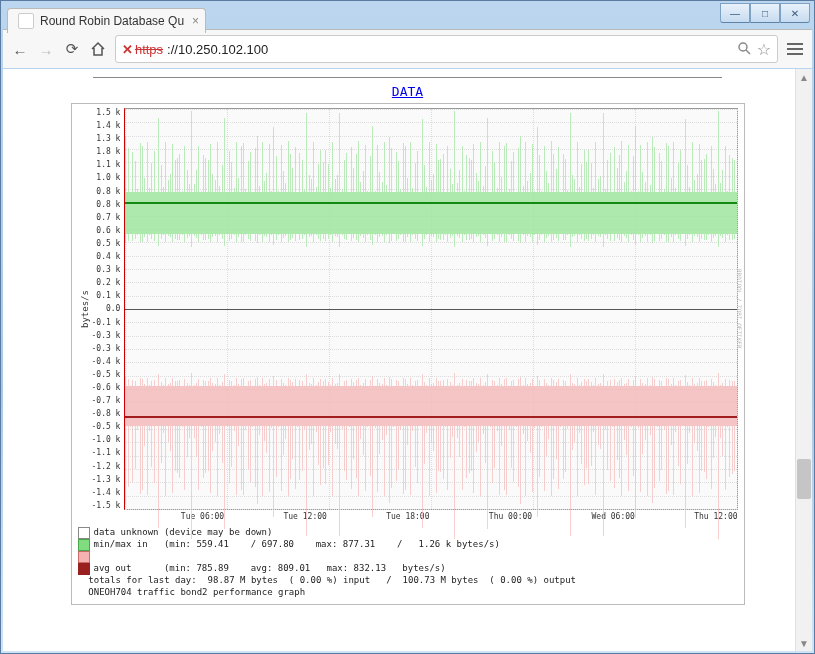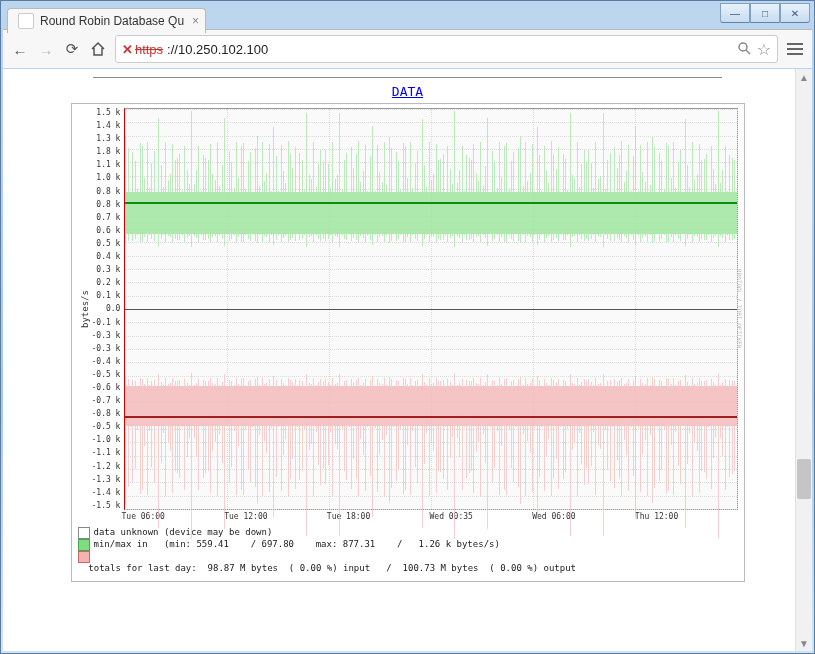--- a/index.html
+++ b/index.html
@@ -52,21 +52,21 @@
   .yaxis { display:flex; flex-direction:column; justify-content:space-between; text-align:right; font-size:8px; color:#333; padding-right:4px; }
   .plot { flex:1; position:relative; height:400px; border:1px solid #c00; border-right-color:#999; border-top-color:#999; border-bottom-color:#999; background:#fafafa; }
   .plot .gridv { position:absolute; top:0; bottom:0; width:0; border-left:1px dotted #ddd; }
   .plot .gridh { position:absolute; left:0; right:0; height:0; border-top:1px dotted #ddd; }
   .plot .zero  { border-top:1px solid #555 !important; }
   .plot .band  { position:absolute; left:0; right:0; }
   .plot .avgline { position:absolute; left:0; right:0; height:2px; }
   .plot .spike { position:absolute; width:1px; }
 
   .xaxis { display:flex; font-size:8px; color:#333; margin:2px 0 0 44px; }
-  .xaxis span { flex:1; text-align:left; }
+  .xaxis span { flex:1; text-align:right; }
 
   
   .legend { margin-top:6px; font-size:9px; line-height:1.3; }
   .legend-row { display:flex; align-items:center; gap:4px; white-space:pre; }
   .swatch { width:10px; height:10px; border:1px solid #666; display:inline-block; flex:none; }
 
   
   .wm { position:absolute; right:-6px; top:0; bottom:0; width:10px; font-size:6px; color:#bbb; writing-mode:vertical-rl; text-align:center; }
 </style>
 </head>
@@ -1254,30 +1254,32 @@
               <div class="spike" style="left: 98.4615%; top: 276.944px; height: 0.122991px; background: rgb(243, 186, 186); opacity: 0.7;"></div>
               <div class="spike" style="left: 98.8462%; top: 271.217px; height: 5.84918px; background: rgb(243, 186, 186); opacity: 0.7;"></div>
               <div class="spike" style="left: 99.2308%; top: 271.654px; height: 5.41288px; background: rgb(243, 186, 186); opacity: 0.7;"></div>
               <div class="spike" style="left: 99.6154%; top: 271.999px; height: 5.06808px; background: rgb(243, 186, 186); opacity: 0.7;"></div>
             </div>
         </div>
         <div class="xaxis" id="xaxis">
             <span>Tue 06:00</span>
             <span>Tue 12:00</span>
             <span>Tue 18:00</span>
-            <span>Wed 00:35</span>
+            <span>Thu 00:00</span>
             <span>Wed 06:00</span>
             <span>Thu 12:00</span>
           </div>
 
         <div class="legend" id="legend">
             <div class="legend-row"><span class="swatch" style="background: rgb(255, 255, 255); border-color: rgb(136, 136, 136);"></span><span>data unknown (device may be down)</span></div>
             <div class="legend-row"><span class="swatch" style="background: rgb(127, 220, 127); border-color: rgb(74, 166, 74);"></span><span>min/max in   (min: 559.41    / 697.80    max: 877.31    /   1.26 k bytes/s)</span></div>
             <div class="legend-row"><span class="swatch" style="background: rgb(246, 177, 177); border-color: rgb(201, 106, 106);"></span></div>
+            <div class="legend-row"><span class="swatch" style="background: rgb(154, 31, 31); border-color: rgb(154, 31, 31);"></span><span>avg out      (min: 785.89    avg: 809.01   max: 832.13   bytes/s)</span></div>
             <div class="legend-row">  totals for last day:  98.87 M bytes  ( 0.00 %) input   /  100.73 M bytes  ( 0.00 %) output</div>
+            <div class="legend-row">  ONEOH704 traffic bond2 performance graph</div>
           </div>
       </div>
     </div>
   </div>
 
   <div class="vscroll-stub">
     <div class="vscroll-arrow top">▲</div>
     <div class="vscroll-thumb"></div>
     <div class="vscroll-arrow bot">▼</div>
   </div>

